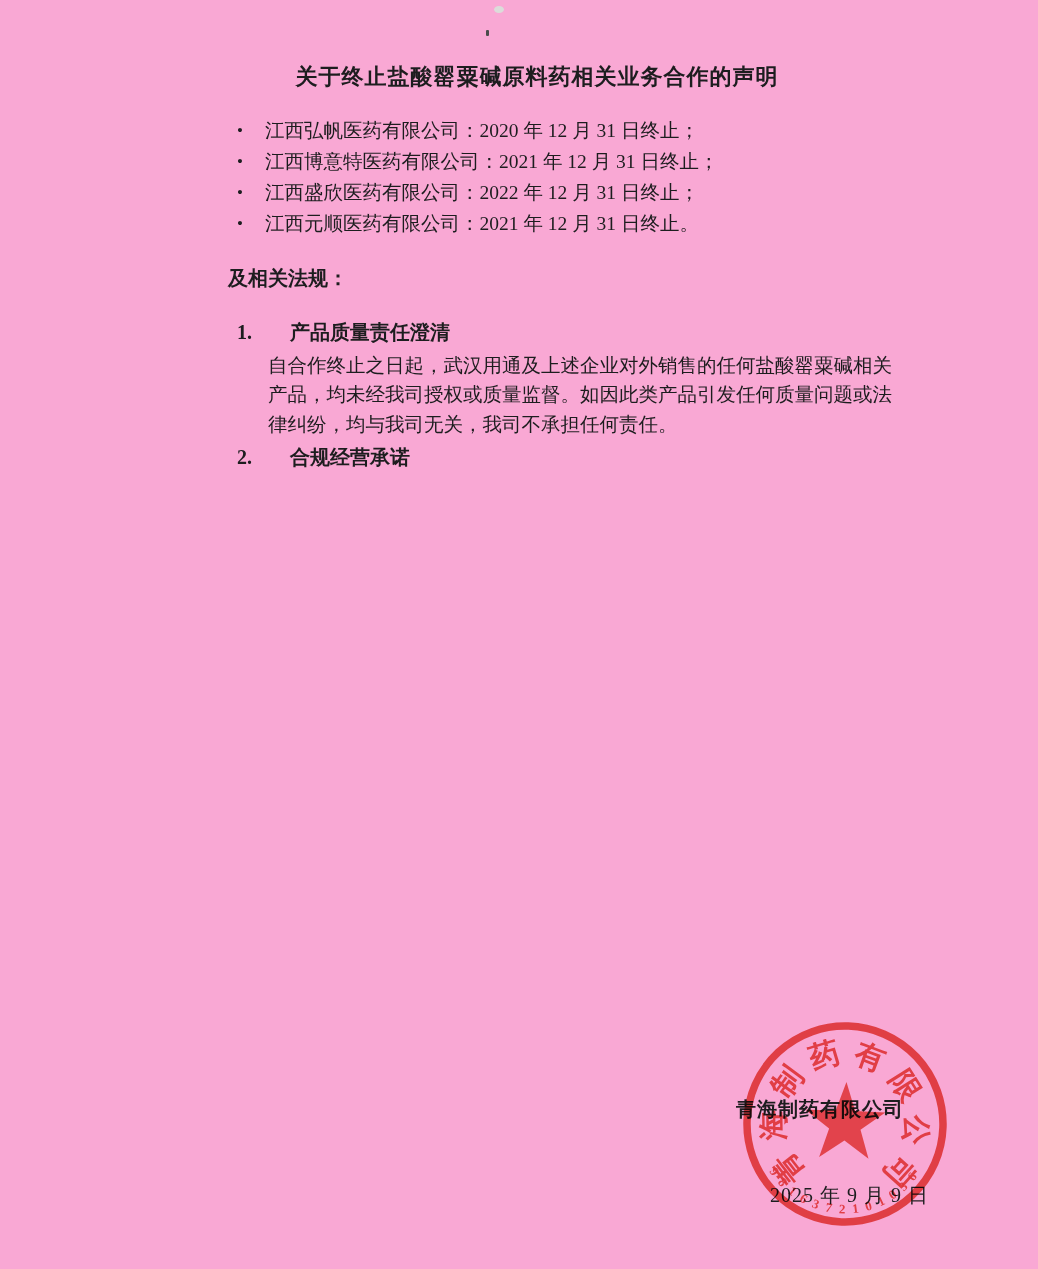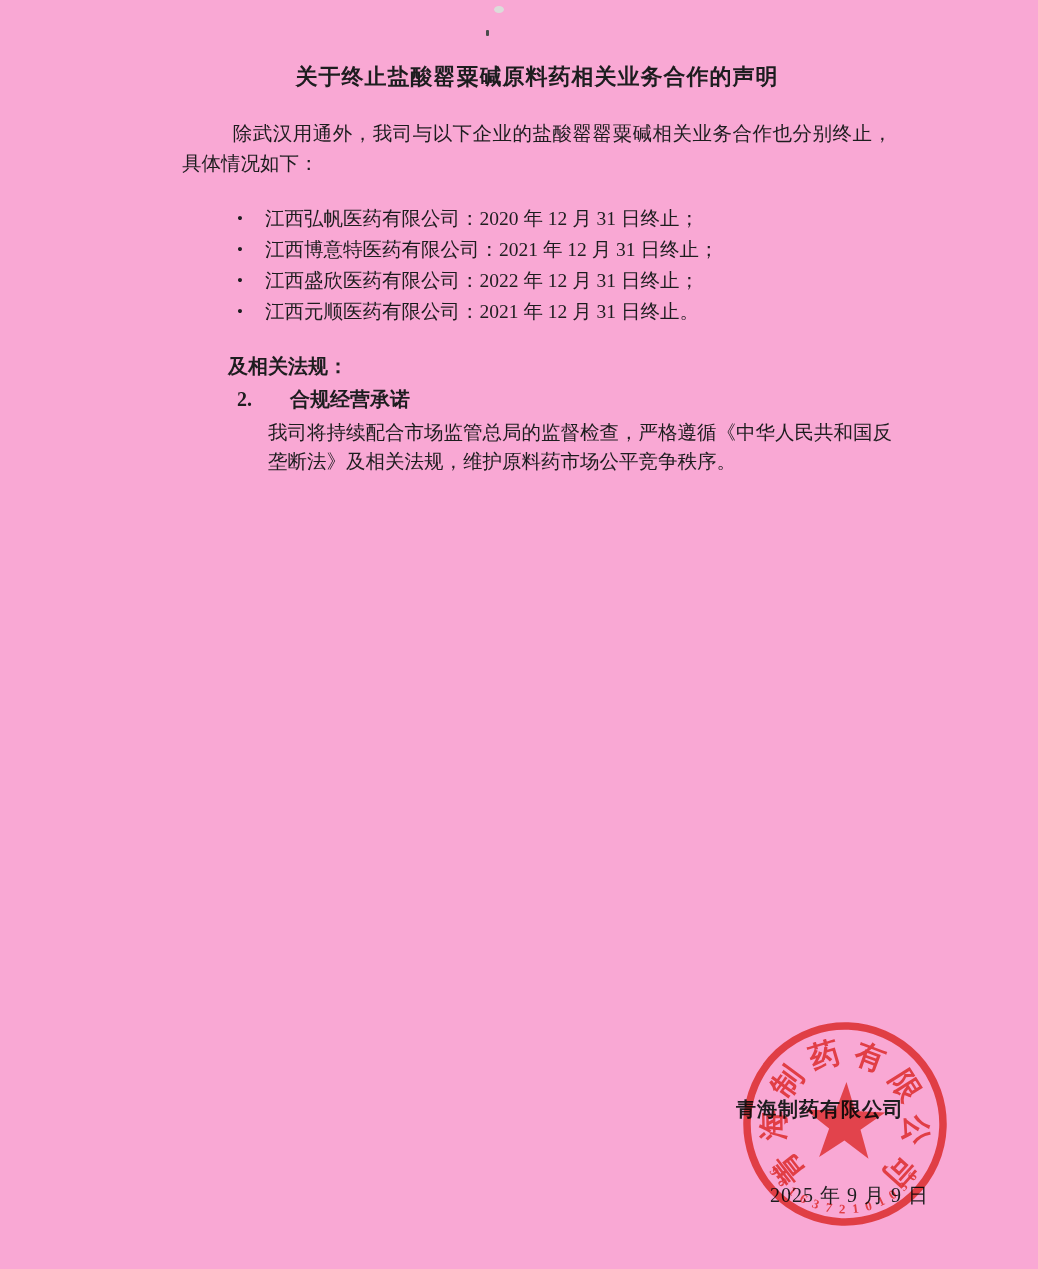--- a/index.html
+++ b/index.html
@@ -98,37 +98,41 @@
 </head>
 <body>
 
 <div class="page">
   <div class="speck"></div>
   <div class="smudge"></div>
 
   <div class="content">
     <h1 class="doc-title">关于终止盐酸罂粟碱原料药相关业务合作的声明</h1>
 
-    <p class="para p3">除武汉用通外，我司与以下企业的盐酸罂罂粟碱相关业务合作也分别终止，具体情况如下：</p>
 
     <ul class="term-list">
       <li><span class="bullet-dot">•</span><span>江西弘帆医药有限公司：2020 年 12 月 31 日终止；</span></li>
       <li><span class="bullet-dot">•</span><span>江西博意特医药有限公司：2021 年 12 月 31 日终止；</span></li>
       <li><span class="bullet-dot">•</span><span>江西盛欣医药有限公司：2022 年 12 月 31 日终止；</span></li>
       <li><span class="bullet-dot">•</span><span>江西元顺医药有限公司：2021 年 12 月 31 日终止。</span></li>
     </ul>
 
     <div class="special-heading">及相关法规：</div>
 
+    <div class="item first">
+      <div class="item-heading">
+        <span class="item-number">1.</span><span>产品质量责任澄清</span>
+      </div>
+      <p class="item-body">自合作终止之日起，武汉用通及上述企业对外销售的任何盐酸罂粟碱相关产品，均未经我司授权或质量监督。如因此类产品引发任何质量问题或法律纠纷，均与我司无关，我司不承担任何责任。</p>
+    </div>
 
     <div class="item second">
       <div class="item-heading">
         <span class="item-number">2.</span><span>合规经营承诺</span>
       </div>
-      <p class="item-body">我司将持续配合市场监管总局的监督检查，严格遵循《中华人民共和国反垄断法》及相关法规，维护原料药市场公平竞争秩序。</p>
     </div>
   </div>
 
   <div class="sig-company">青海制药有限公司</div>
   <div class="sig-date">2025 年 9 月 9 日</div>
 
   <div class="seal"><svg viewBox="-112 -112 224 224" width="224" height="224" font-family="&quot;Liberation Serif&quot;,&quot;DejaVu Serif&quot;,serif">
         <circle r="98" fill="none" stroke="#e23c30" stroke-width="7.5" stroke-opacity="0.92"></circle>
         <polygon points="0.00,-42.00 9.70,-13.35 39.94,-12.98 15.69,5.10 24.69,33.98 0.00,16.50 -24.69,33.98 -15.69,5.10 -39.94,-12.98 -9.70,-13.35" fill="#e23c30" fill-opacity="0.88"></polygon>
         <text transform="rotate(-130.00) translate(0,-72)" text-anchor="middle" dominant-baseline="central" font-size="30" font-weight="bold" fill="#e23c30" fill-opacity="0.93">青</text>

